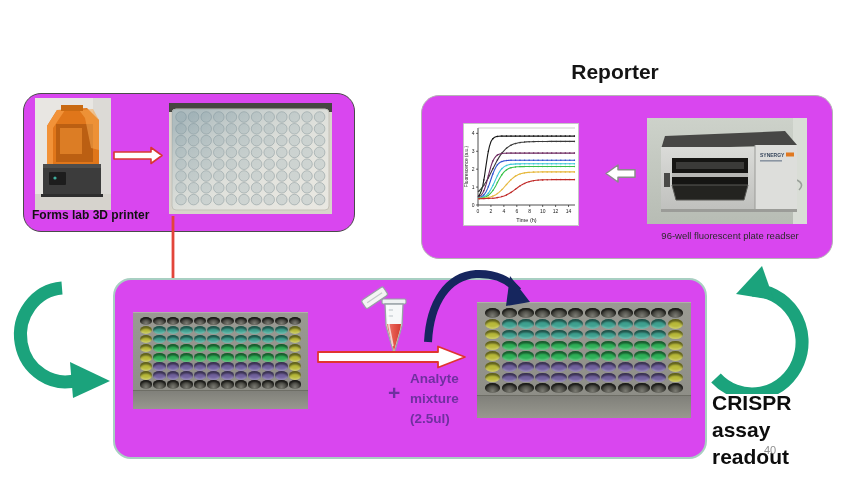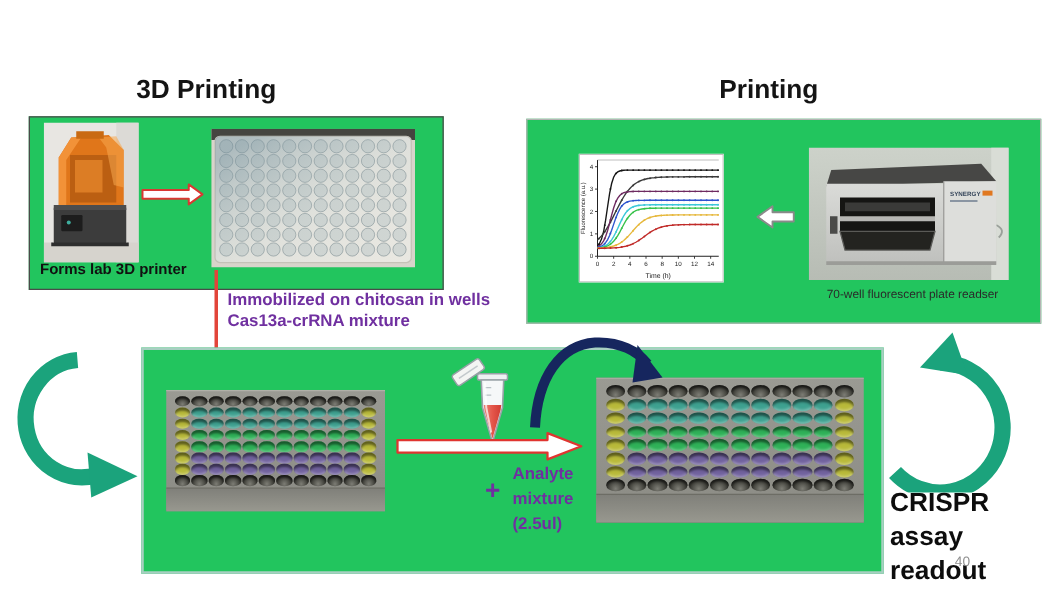--- a/index.html
+++ b/index.html
@@ -3,21 +3,21 @@
 <meta charset="utf-8">
 <style>
   html,body{margin:0;padding:0;background:#ffffff;}
   .slide{position:relative;width:850px;height:478px;background:#ffffff;overflow:hidden;
          font-family:"Liberation Sans", sans-serif;}
   .title{position:absolute;left:0;right:0;top:8px;text-align:center;
          font-size:26px;font-weight:bold;letter-spacing:-0.5px;color:#2551c9;}
   .sec-heading{position:absolute;font-size:21px;font-weight:bold;color:#141414;}
   #heading-printing{left:100px;top:60px;width:130px;text-align:center;}
   #heading-detection{left:555px;top:60px;width:120px;text-align:center;}
-  .box{position:absolute;background:#22c55e;}
+  .box{position:absolute;background:#d946ef;border-radius:18px;}
   #printing-box{left:23px;top:93px;width:330px;height:137px;border:1.5px solid #4a4a4a;}
   #detection-box{left:421px;top:95px;width:410px;height:162px;border:1.5px solid #b4b4b4;}
   #bottom-box{left:113px;top:278px;width:590px;height:177px;border:2px solid #a8cfc2;}
   .abs{position:absolute;}
   .caption-printer{position:absolute;left:8px;top:114px;font-size:12px;font-weight:bold;color:#111;}
   .caption-reader{position:absolute;left:224px;top:134px;width:168px;text-align:center;
                   font-size:9.5px;color:#2a2a2a;}
   .purple-note{position:absolute;left:182px;top:231px;font-size:13.5px;font-weight:bold;
                color:#7030A0;line-height:17px;white-space:pre-line;}
   .reporter-label{position:absolute;left:321px;top:372px;font-size:13.5px;font-weight:bold;
@@ -41,22 +41,21 @@
   #plate-left{left:133px;top:312px;width:175px;height:97px;}
   #plate-right{left:477px;top:302px;width:214px;height:116px;}
   svg text{font-family:"Liberation Sans", sans-serif;}
 </style>
 </head>
 <body>
 
 <div class="slide">
 
 
-  <div class="sec-heading" id="heading-printing">3D Printing</div>
-  <div class="sec-heading" id="heading-detection">Printing</div>
+  <div class="sec-heading" id="heading-detection">Reporter</div>
 
   <div class="box" id="printing-box">
 
     <svg class="abs" style="left:11px;top:4px;" width="76" height="112" viewBox="0 0 76 112">
       <rect x="0" y="0" width="76" height="112" fill="#e8e6e2"></rect>
       <rect x="58" y="0" width="18" height="112" fill="#dcdad6"></rect>
       <rect x="0" y="96" width="76" height="16" fill="#d6d3cd"></rect>
       <polygon points="12,68 12,28 22,12 52,10 64,22 64,68" fill="#e0761a"></polygon>
       <polygon points="12,28 22,12 30,12 18,30 18,68 12,68" fill="#f29238"></polygon>
       <rect x="21" y="26" width="37" height="38" fill="#a8530e" opacity="0.65"></rect>
@@ -437,25 +436,23 @@
       <rect x="25" y="55" width="76" height="4" fill="#b6b6b3"></rect>
       <polygon points="25,67 101,67 97,82 29,82" fill="#232320"></polygon>
       <polygon points="25,67 101,67 97,82 29,82" fill="none" stroke="#5a5a57" stroke-width="1"></polygon>
       <text x="113" y="39" font-size="5" font-weight="bold" fill="#37475c">SYNERGY</text>
       <rect x="139" y="34.5" width="8" height="4" fill="#e07820"></rect>
       <rect x="113" y="42" width="22" height="1.6" fill="#8a95a2"></rect>
       <rect x="14" y="91" width="136" height="3" fill="#9b9c98"></rect>
       <rect x="17" y="55" width="6" height="14" fill="#4a4a48"></rect>
     </svg>
 
-    <div class="caption-reader">70-well fluorescent plate readser</div>
+    <div class="caption-reader">96-well fluorescent plate readser</div>
   </div>
 
-  <div class="purple-note">Immobilized on chitosan in wells
-Cas13a-crRNA mixture</div>
 
   <svg class="abs" style="left:166px;top:214px;" width="14" height="92" viewBox="0 0 14 92">
     <line x1="7" y1="2" x2="7" y2="80" stroke="#e2453a" stroke-width="2.8"></line>
     <polygon points="2,79 12,79 7,90" fill="#e2453a"></polygon>
   </svg>
 
   <div class="box" id="bottom-box"></div>
 
   <div class="plate" id="plate-left">
       <div class="plate-base" style="height: 18px;"></div>

